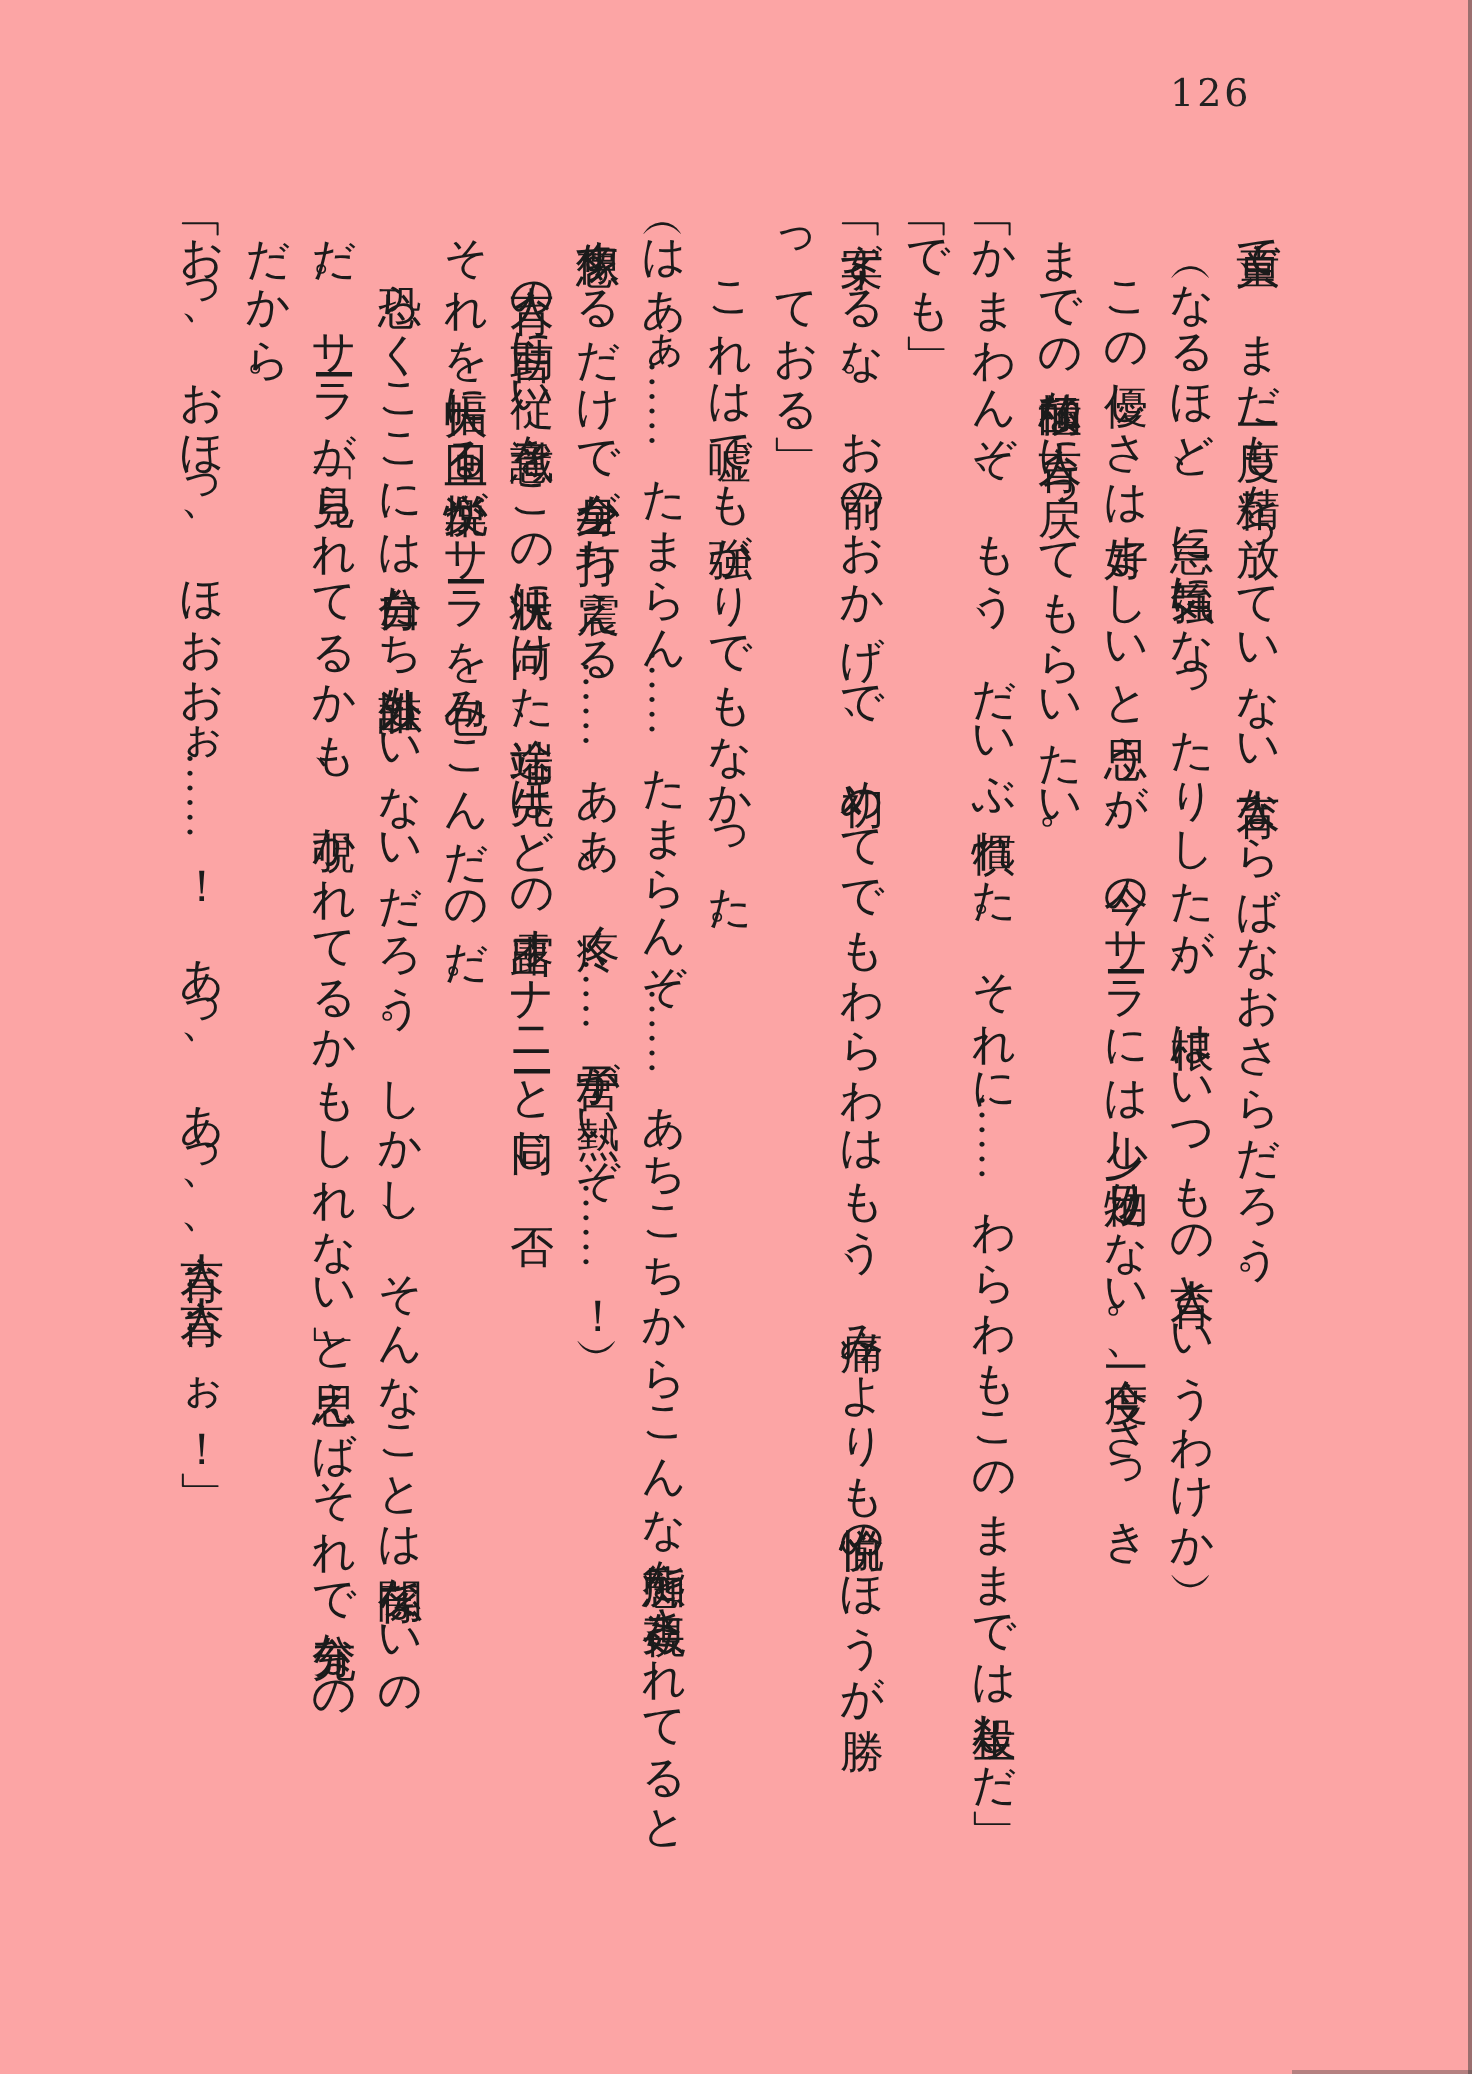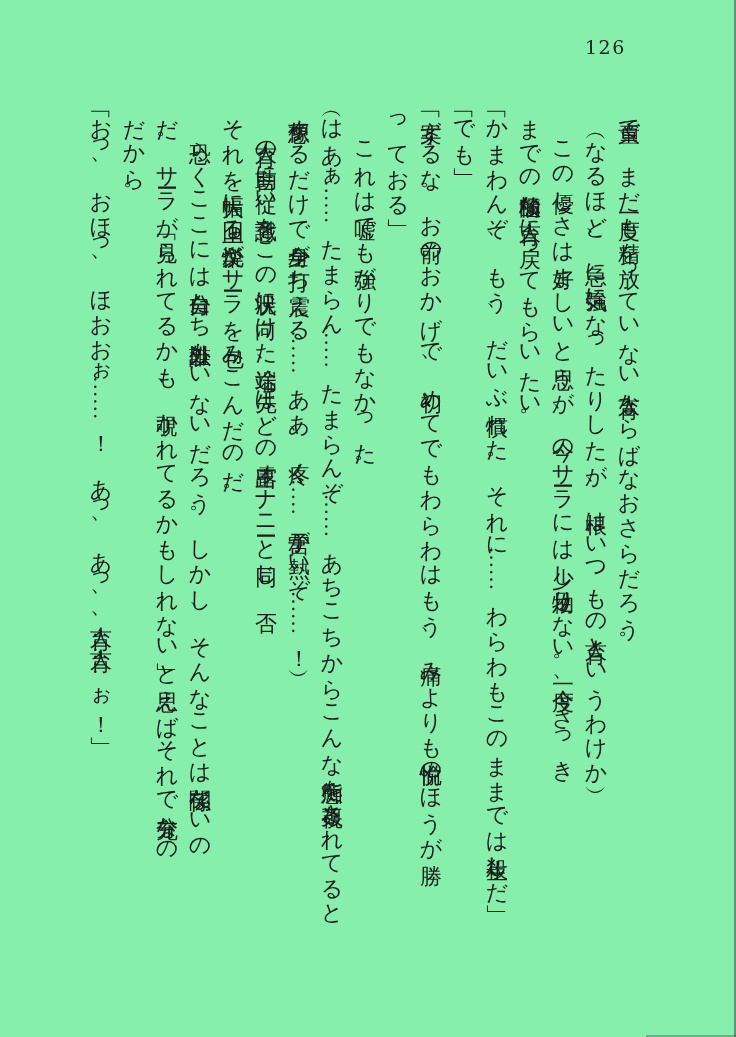--- a/index.html
+++ b/index.html
@@ -7,21 +7,21 @@
     padding: 0;
     width: 736px;
     height: 1037px;
     overflow: hidden;
     background: #ffffff;
   }
   .page {
     position: relative;
     width: 736px;
     height: 1037px;
-    background: #86efac;
+    background: #fca5a5;
     font-family: "Liberation Serif", "DejaVu Serif", serif;
     color: #1b1b1b;
     overflow: hidden;
   }
   
   .scan-edge-right {
     position: absolute;
     top: 0;
     right: 0;
     width: 2px;

